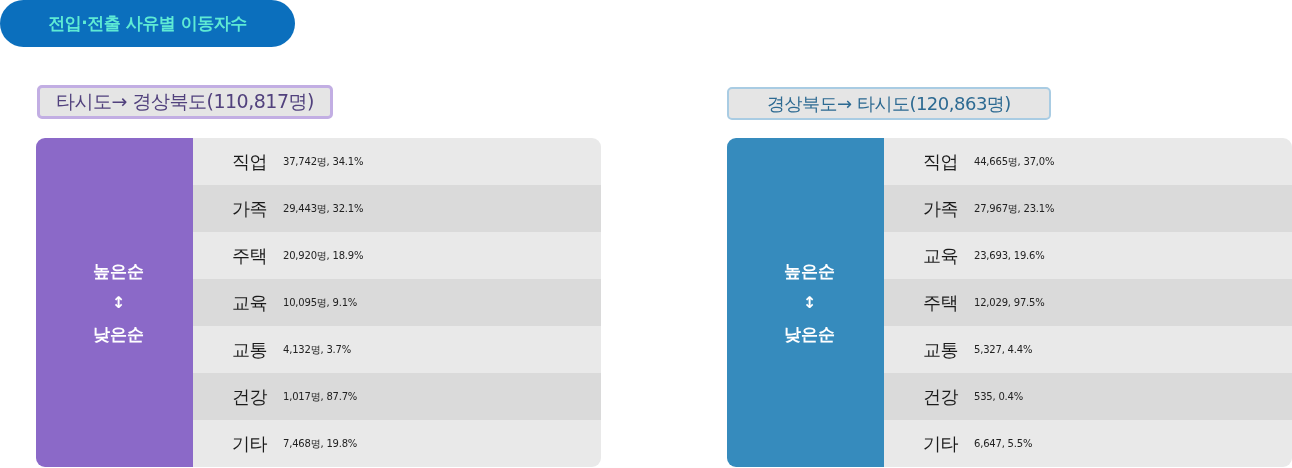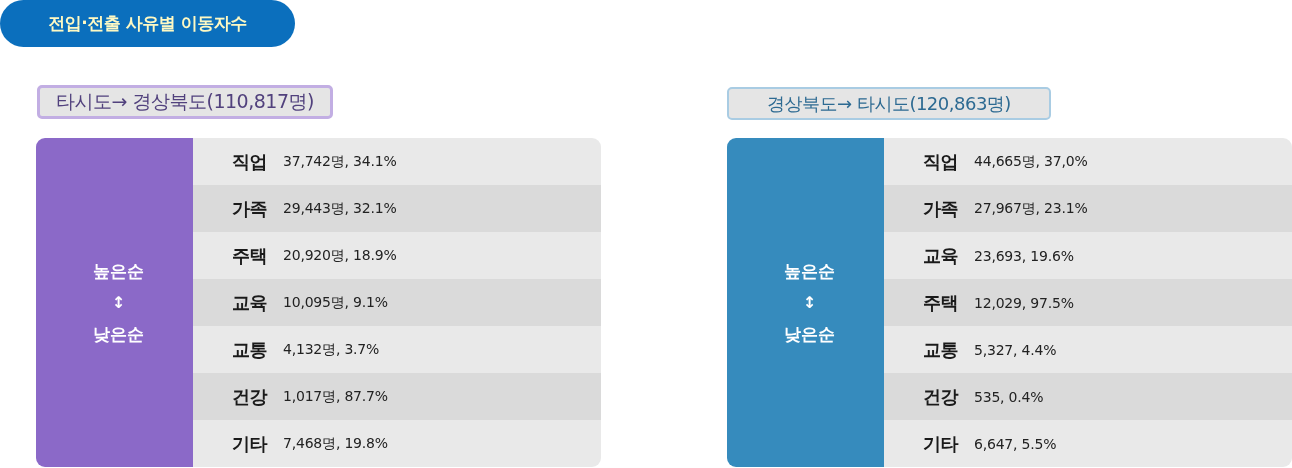--- a/index.html
+++ b/index.html
@@ -1,21 +1,21 @@
 <!DOCTYPE html>
 <html><head>
 <meta charset="utf-8">
 <style>
   * { box-sizing: border-box; margin: 0; padding: 0; }
   html, body { width: 1292px; height: 468px; background: #ffffff; overflow: hidden; }
   body { position: relative; font-family: "DejaVu Sans", "Liberation Sans", sans-serif; color: #222; }
   .title-pill {
     position: absolute; left: 0; top: 0; width: 295px; height: 47px;
     background: #0b6fbd; border-radius: 24px;
-    color: #fef9c3; font-weight: bold; font-size: 17px;
+    color: #5eead4; font-weight: bold; font-size: 17px;
     display: flex; align-items: center; justify-content: center; letter-spacing: -0.5px;
   }
   .subtitle {
     position: absolute; height: 34px; border-radius: 5px; background: #e5e5e5;
     display: flex; align-items: center; justify-content: center; font-size: 19px; letter-spacing: -0.5px;
   }
   .subtitle.left { left: 37px; top: 85px; width: 296px; border: 3px solid #c2aee3; color: #51417d; }
   .subtitle.right { left: 727px; top: 87px; width: 324px; height: 33px; border: 2px solid #a9cce3; color: #2d6a92; font-size: 18px; }
   .panel { position: absolute; top: 138px; height: 329px; display: flex; border-radius: 9px; overflow: hidden; }
   .panel.left { left: 36px; width: 565px; }
@@ -24,22 +24,22 @@
     width: 157px; height: 100%; color: #fff; display: flex; flex-direction: column;
     align-items: center; justify-content: center; font-size: 17px; font-weight: bold; gap: 12px; padding-left: 8px;
   }
   .panel.left .side { background: #8b69c8; }
   .panel.right .side { background: #368bbd; }
   .side .arrow { font-size: 16px; line-height: 1; }
   .rows { flex: 1; display: flex; flex-direction: column; }
   .row { height: 47px; display: flex; align-items: center; }
   .row:nth-child(odd) { background: #e9e9e9; }
   .row:nth-child(even) { background: #dadada; }
-  .row .cat { width: 74px; text-align: right; font-size: 18px; font-weight: bold; color: #1a1a1a; letter-spacing: -0.5px; }
-  .row .val { margin-left: 16px; font-size: 14px; color: #222; letter-spacing: -0.2px; }
+  .row .cat { width: 74px; text-align: right; font-size: 18px; font-weight: normal; color: #1a1a1a; letter-spacing: -0.5px; }
+  .row .val { margin-left: 16px; font-size: 10px; color: #222; letter-spacing: -0.2px; }
 </style>
 </head>
 <body>
 
 <div class="title-pill">전입·전출 사유별 이동자수</div>
 
 <div class="subtitle left">타시도→ 경상북도(110,817명)</div>
 <div class="subtitle right">경상북도→ 타시도(120,863명)</div>
 
 <div class="panel left">

